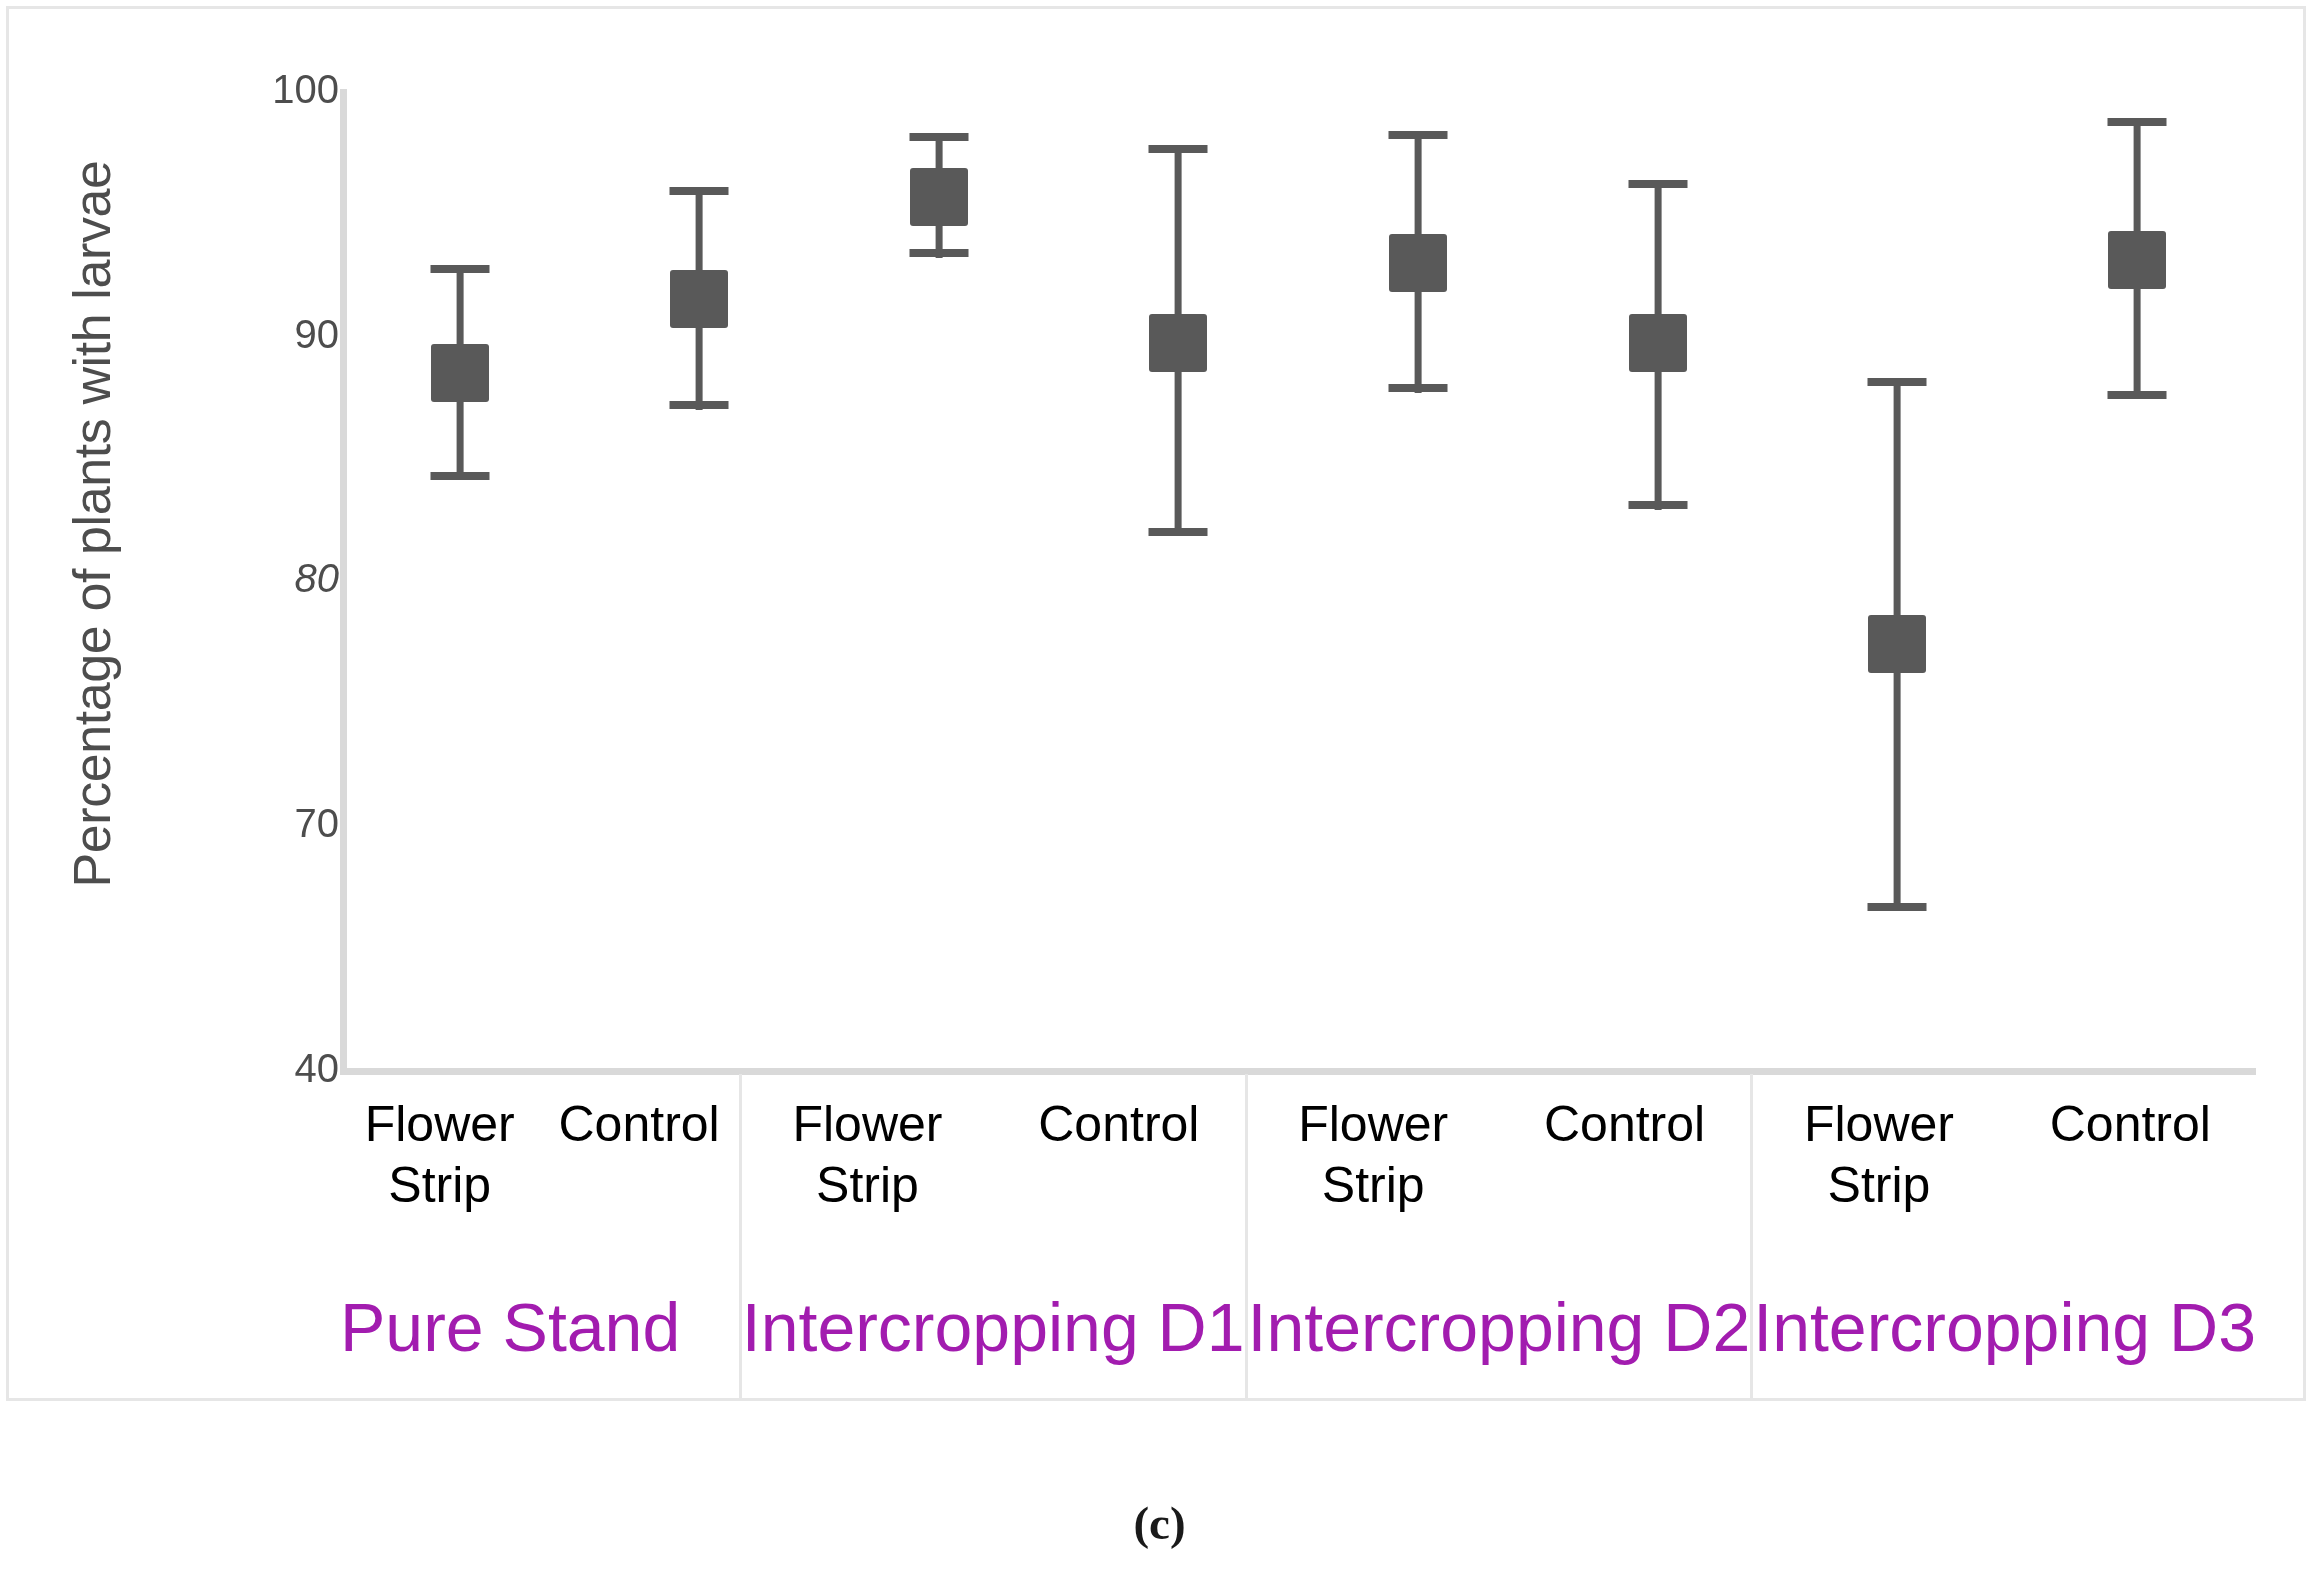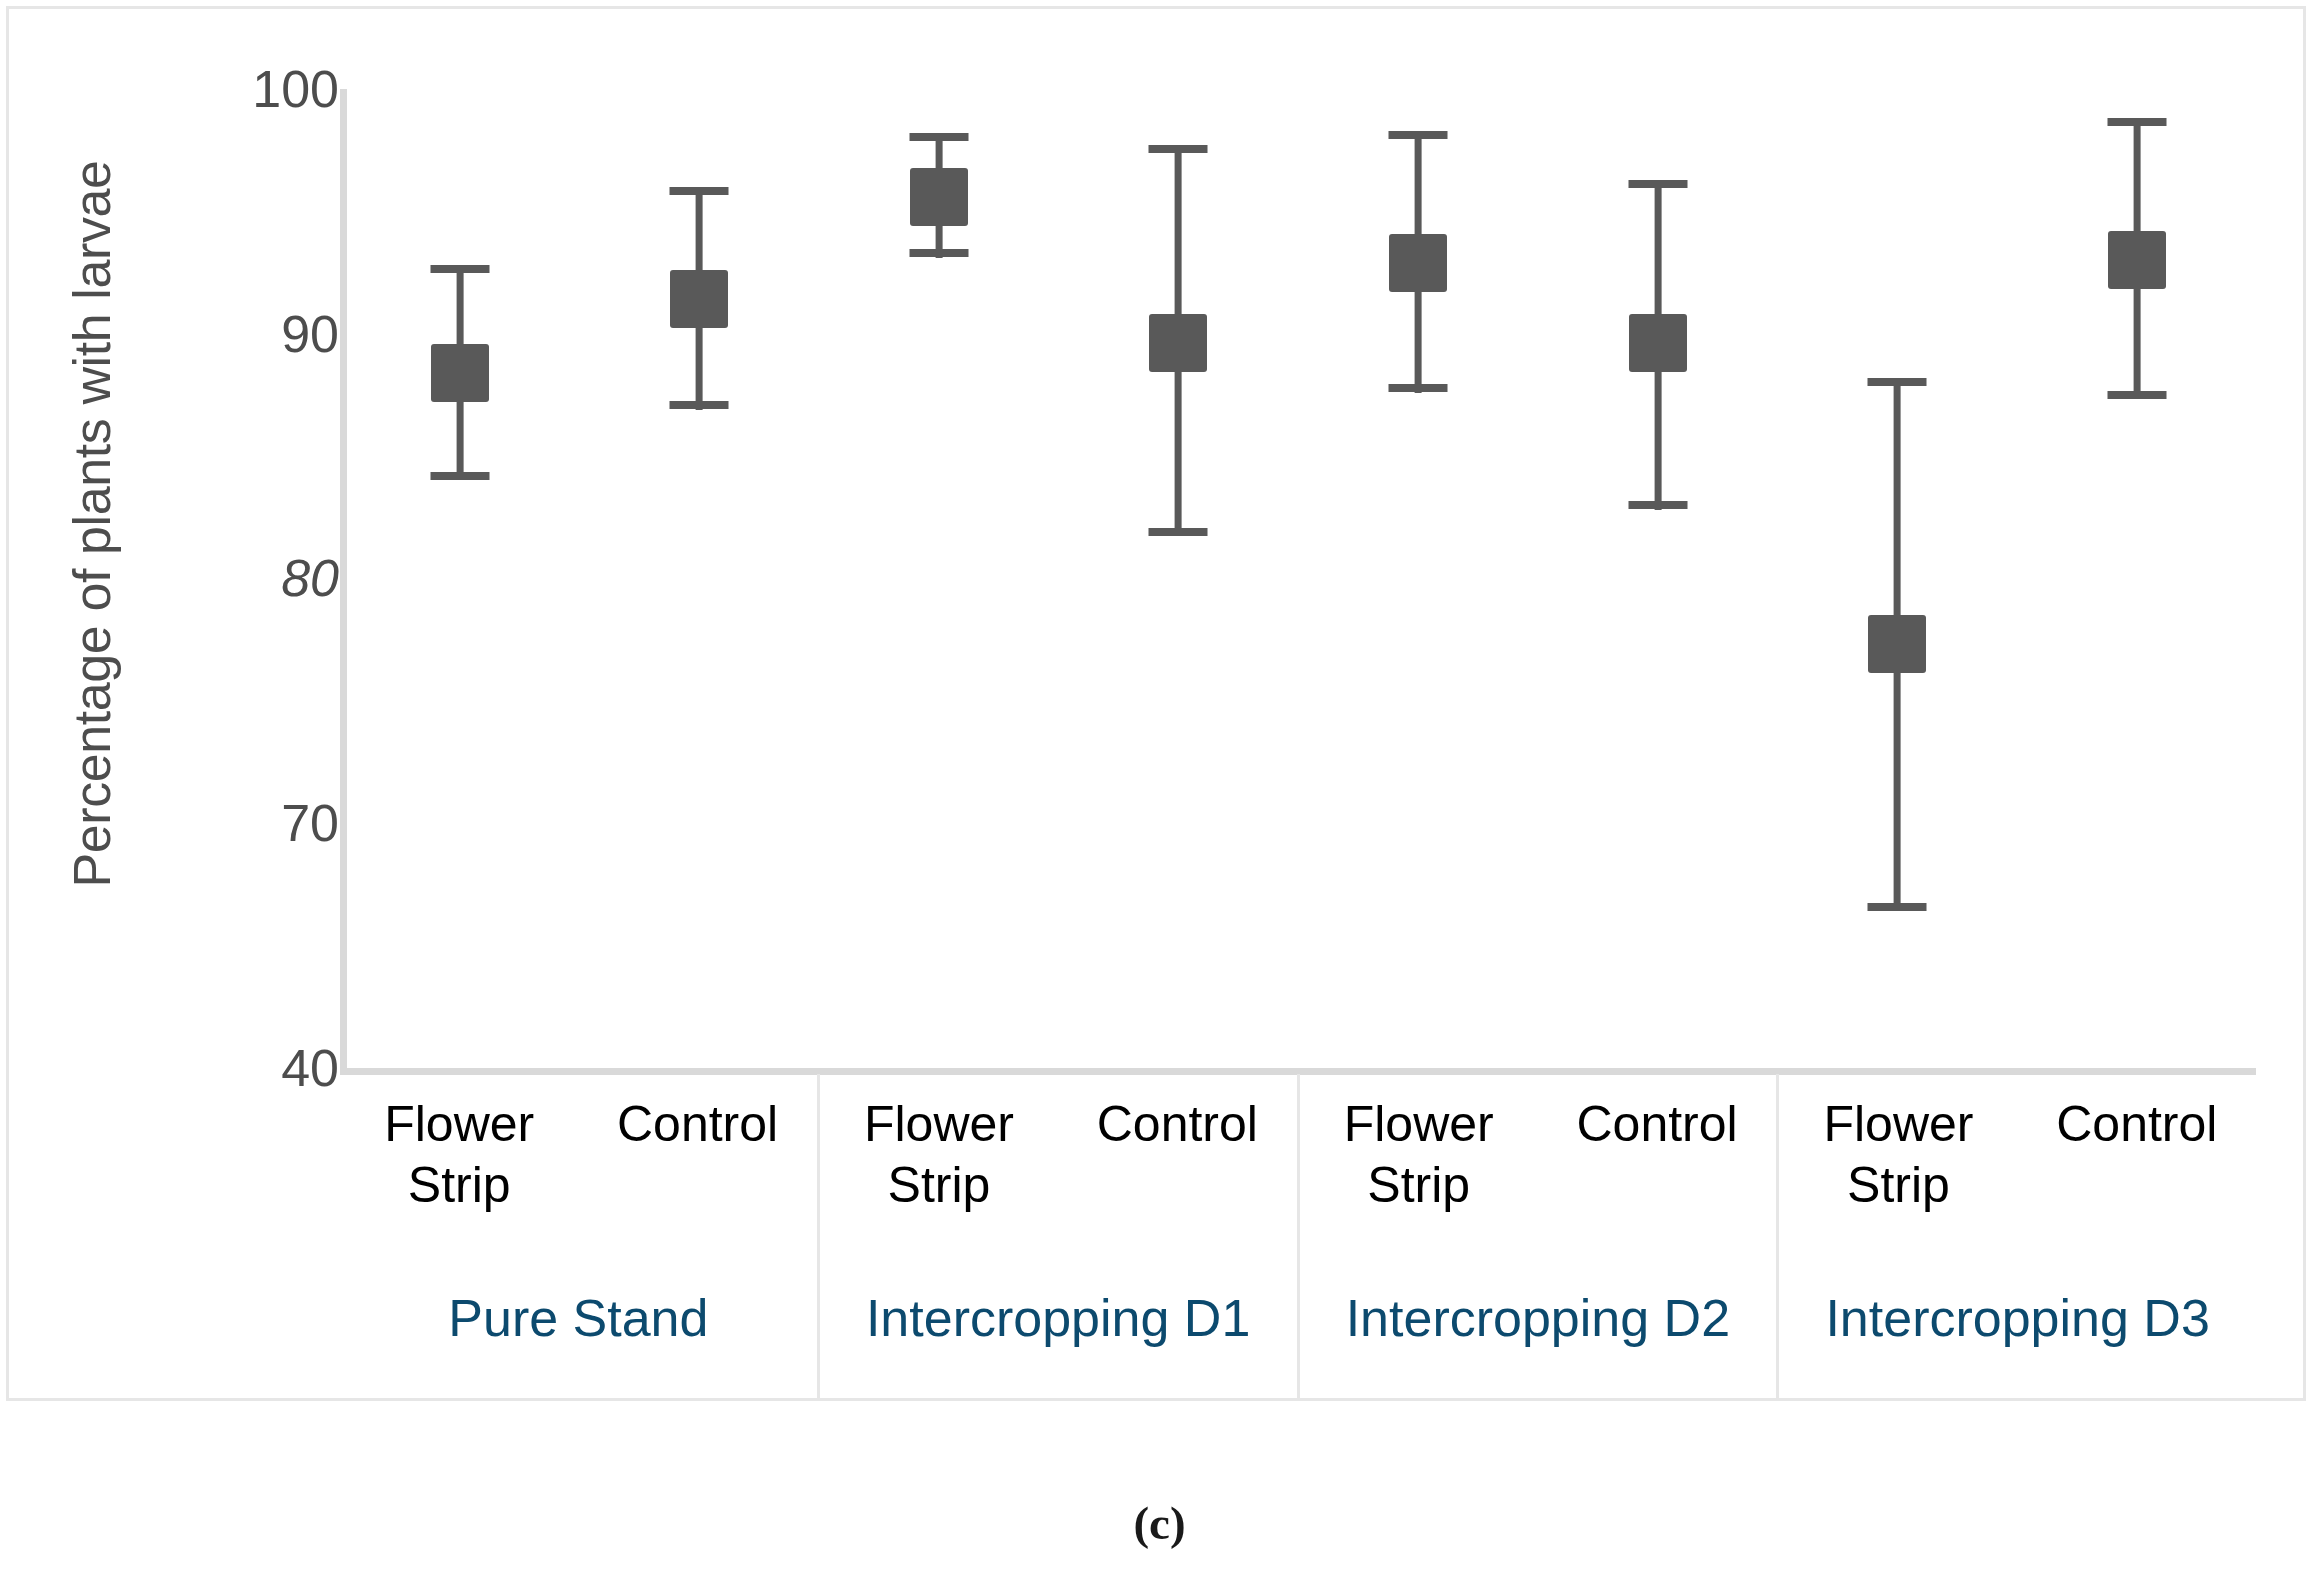--- a/index.html
+++ b/index.html
@@ -71,21 +71,21 @@
     width: 1916px;
     height: 6.8px;
     background: #d9d9d9;
   }
 
   .tick-label {
     position: absolute;
     right: 1888px;
     width: 227px;
     text-align: right;
-    font-size: 52px;
+    font-size: 40px;
     color: #4d4d4d;
     transform: translateY(-50%);
     padding-right: 29px;
     box-sizing: border-box;
   }
 
   
   .point {
     position: absolute;
     width: 0;
@@ -139,23 +139,23 @@
     flex: 1 1 0;
     text-align: center;
     font-size: 50px;
     line-height: 61px;
     color: #000000;
     padding-top: 19.7px;
     box-sizing: border-box;
   }
   .group-name {
     flex: 1 1 auto;
-    text-align: center;
-    font-size: 52px;
-    color: #0c4a6e;
+    text-align: left;
+    font-size: 68px;
+    color: #a21caf;
     padding-top: 10.6px;
     box-sizing: border-box;
     white-space: nowrap;
   }
 
   
   .caption {
     position: absolute;
     left: 0;
     top: 1496px;

